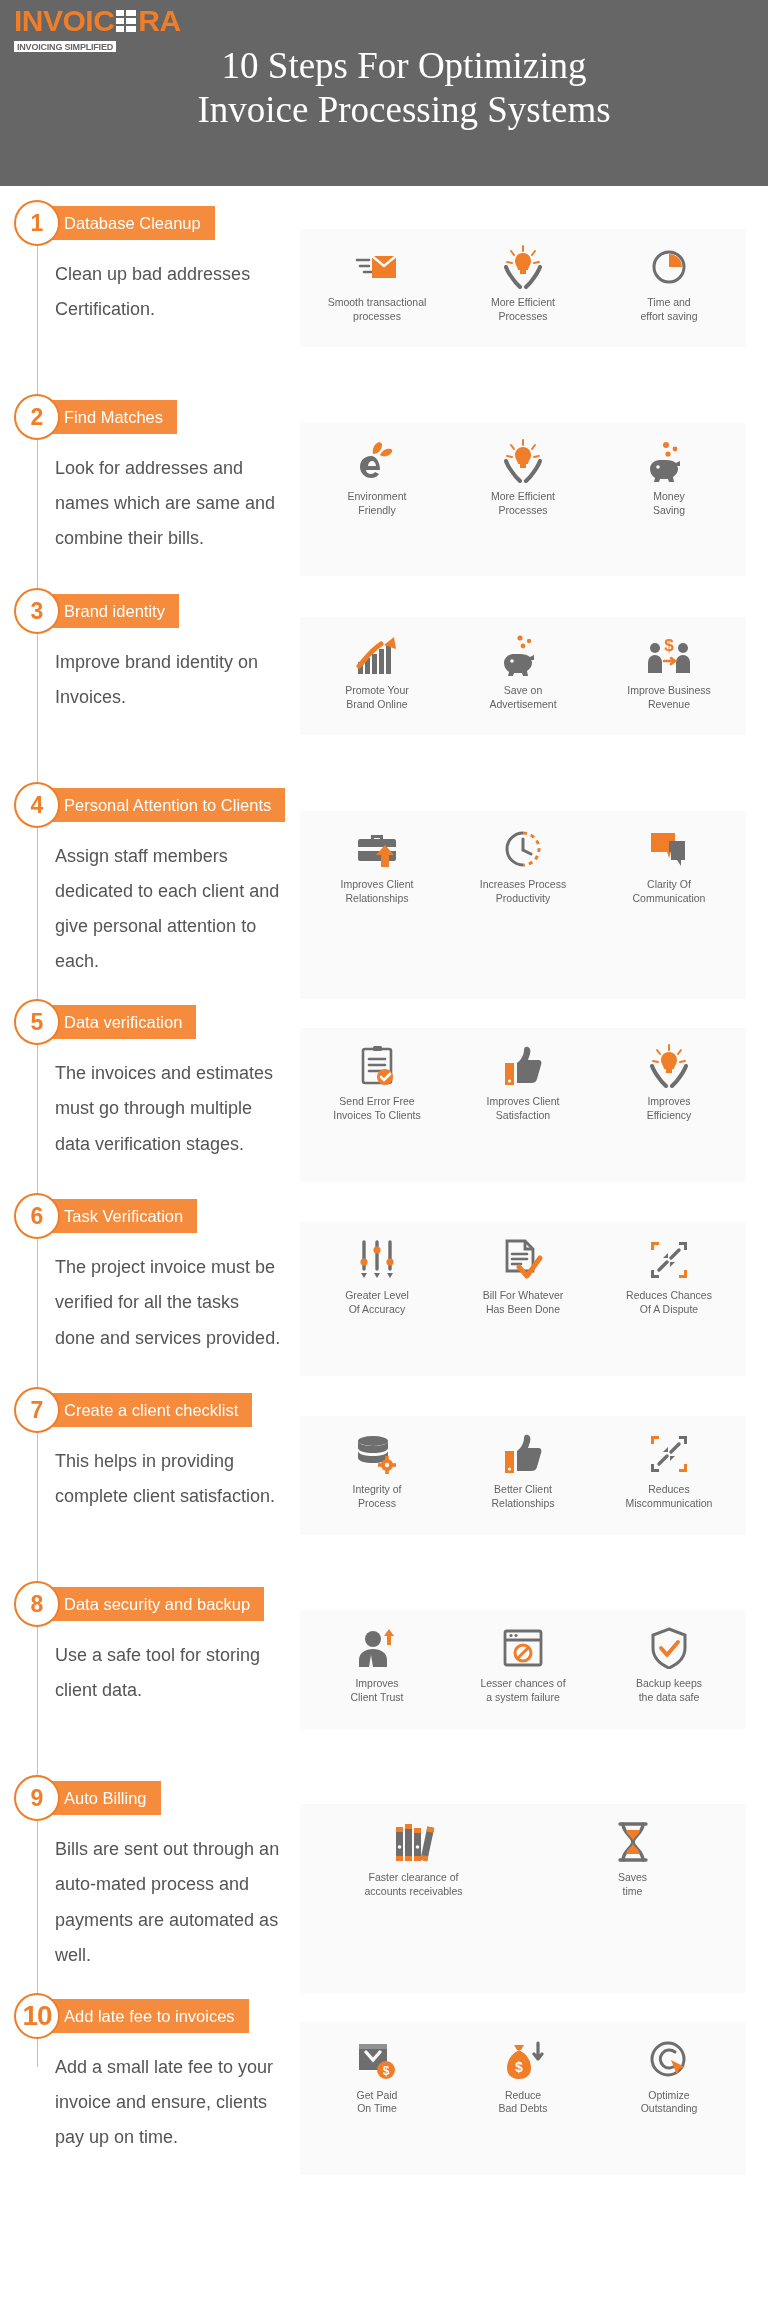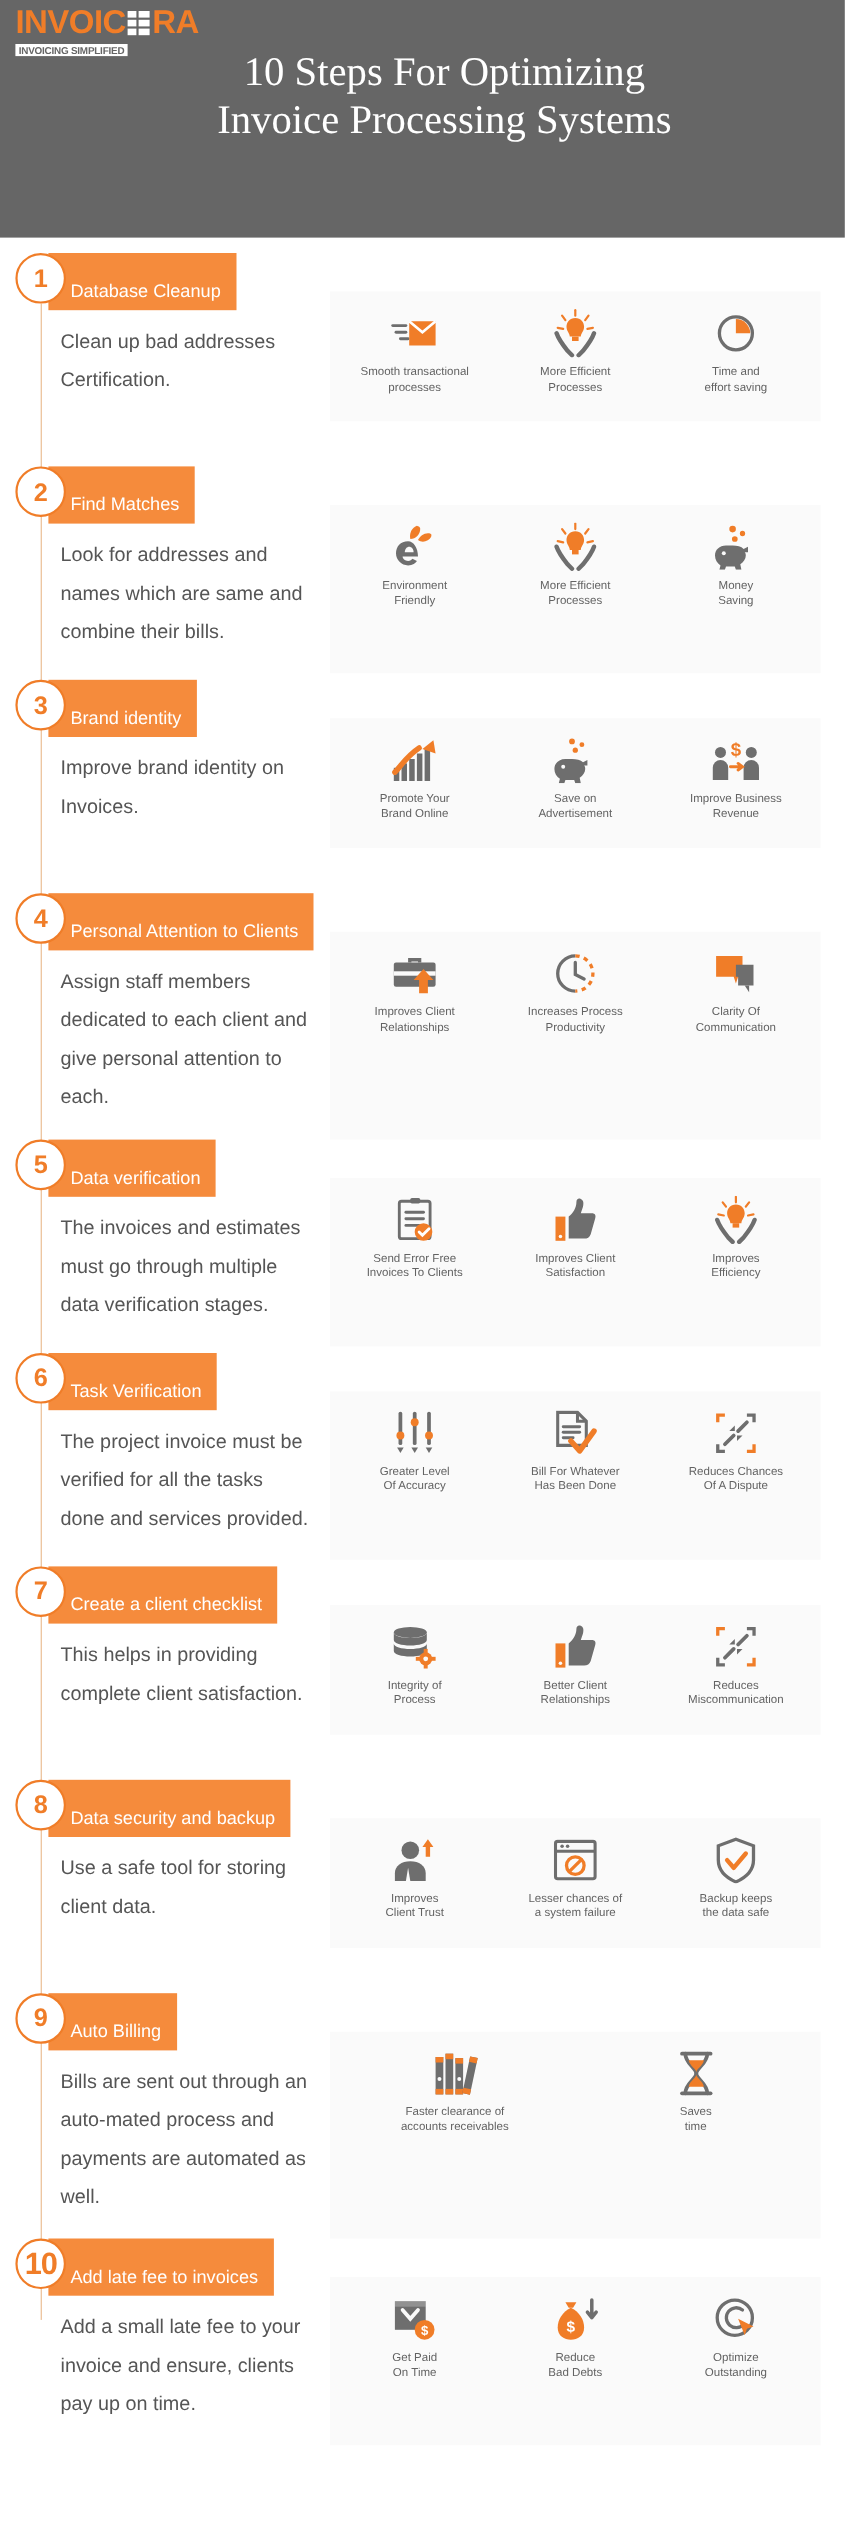--- a/index.html
+++ b/index.html
@@ -6,21 +6,21 @@
   html, body {
     width: 768px;
     background: #ffffff;
     font-family: "Liberation Sans", sans-serif;
   }
   body { width: 768px; height: 2316px; position: relative; overflow: hidden; }
 
   
   .header {
     width: 768px;
-    height: 216px;
+    height: 186px;
     background: #666666;
     position: relative;
   }
   .logo {
     position: absolute;
     left: 14px;
     top: 6px;
     width: 200px;
   }
   .logo-word {
@@ -117,21 +117,21 @@
     flex: 0 0 auto;
     z-index: 4;
     position: relative;
   }
   .num-circle.wide { font-size: 28px; letter-spacing: -1px; }
   .title-chip {
     background: #f58b3c;
     color: #ffffff;
     font-size: 16.5px;
     line-height: 1.22;
-    padding: 25px 14px 7px 20px;
+    padding: 7px 14px 7px 20px;
     margin-left: -16px;
     display: flex;
     align-items: center;
     align-self: center;
     min-height: 34px;
     z-index: 2;
     max-width: 310px;
   }
 
   .step-body {

